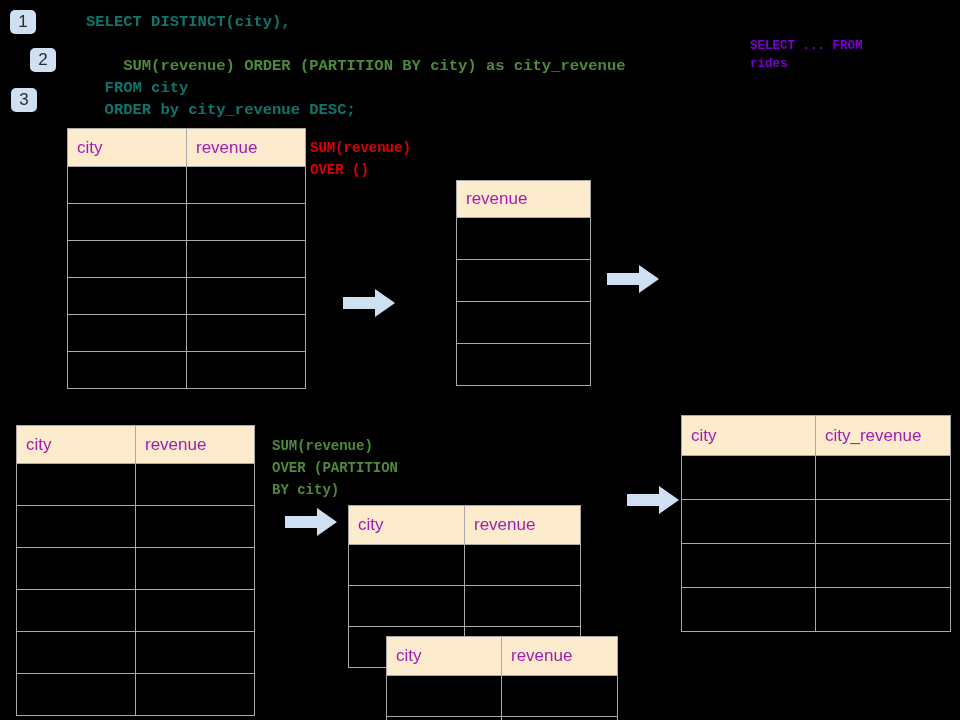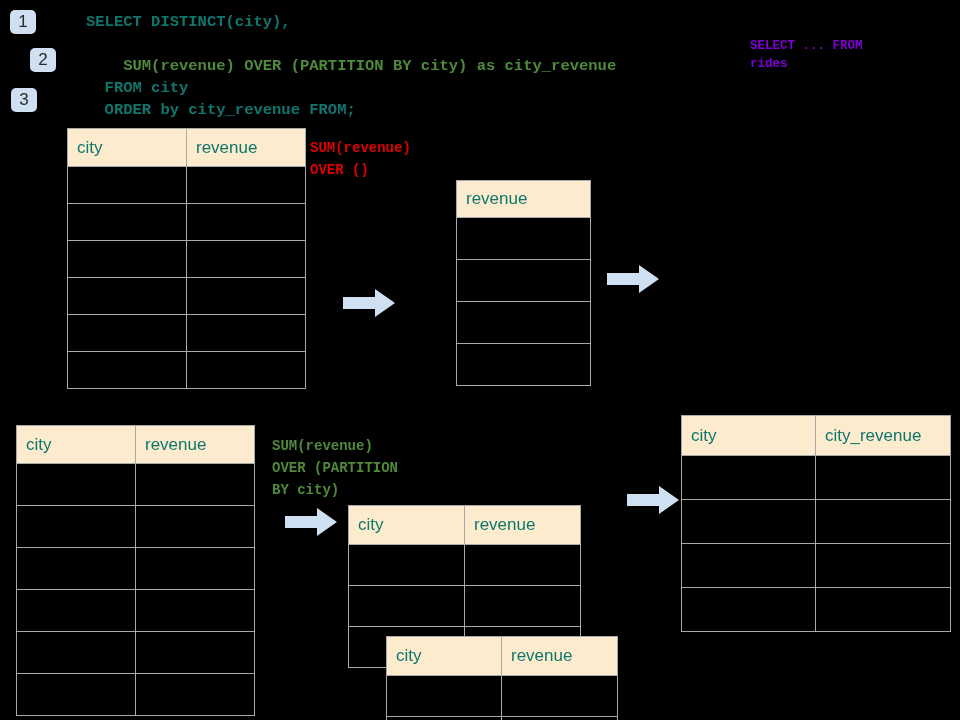--- a/index.html
+++ b/index.html
@@ -74,21 +74,21 @@
     table-layout: fixed;
     background: #000000;
   }
   .tbl td, .tbl th {
     border: 1px solid #a9a9a9;
     padding: 0;
     margin: 0;
   }
   .tbl th {
     background: #fceccd;
-    color: #0f766e;
+    color: #a21caf;
     font-family: "Liberation Sans", sans-serif;
     font-size: 17px;
     font-weight: normal;
     text-align: left;
     padding-left: 9px;
   }
   .tbl td {
     background: #000000;
   }
 
@@ -100,23 +100,23 @@
 </head>
 <body>
 
 <div id="canvas">
 
   <div class="badge" style="left:10px; top:10px;">1</div>
   <div class="badge" style="left:30px; top:48px;">2</div>
   <div class="badge" style="left:11px; top:88px;">3</div>
 
   <div class="code c-purple" style="left:86px; top:12px;">SELECT DISTINCT(city),</div>
-  <div class="code c-green" style="left:86px; top:56px;">    SUM(revenue) OVER (PARTITION BY city) as city_revenue</div>
+  <div class="code c-green" style="left:86px; top:56px;">    SUM(revenue) ORDER (PARTITION BY city) as city_revenue</div>
   <div class="code c-purple" style="left:86px; top:78px;">  FROM city</div>
-  <div class="code c-purple" style="left:86px; top:100px;">  ORDER by city_revenue FROM;</div>
+  <div class="code c-purple" style="left:86px; top:100px;">  ORDER by city_revenue DESC;</div>
 
   <div class="note-small" style="left:750px; top:37px;">SELECT ... FROM
 rides</div>
 
   <div class="anno red" style="left:310px; top:137px;">SUM(revenue)
 OVER ()</div>
 
   <div class="anno green" style="left:272px; top:435px;">SUM(revenue)
 OVER (PARTITION
 BY city)</div>

